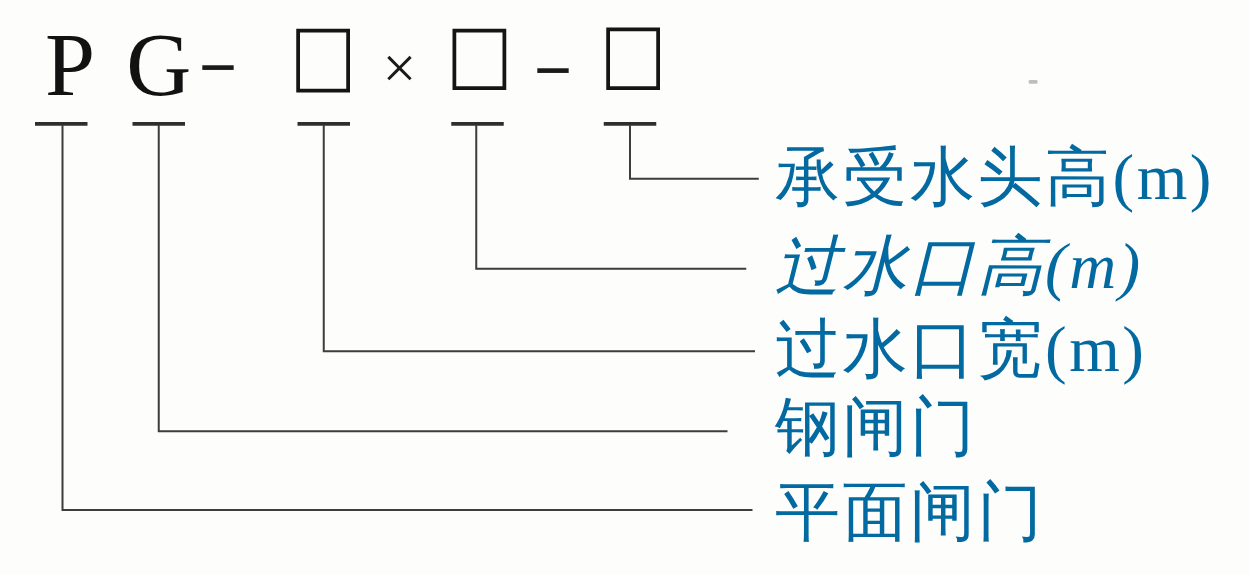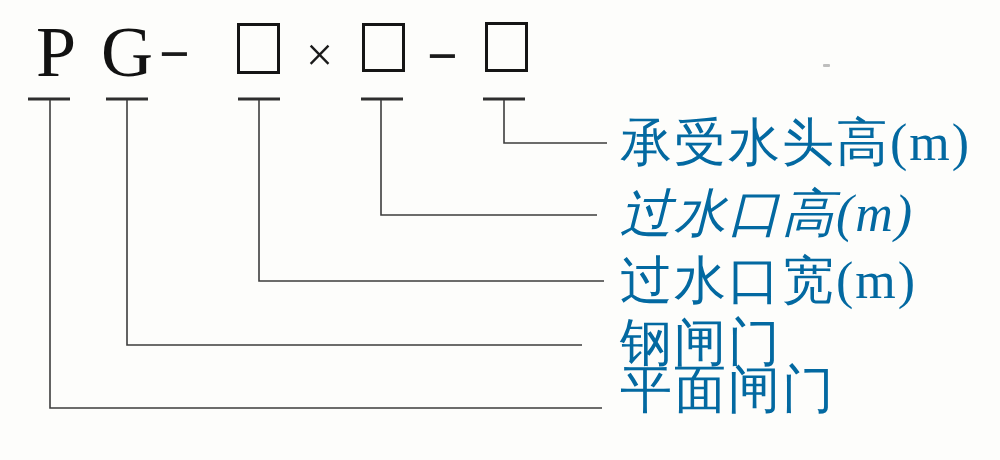--- a/index.html
+++ b/index.html
@@ -83,17 +83,17 @@
   <div class="abs pbox" style="left:237px; top:23px; width:43px; height:51px;"></div>
   <span class="abs mult" style="left:306px; top:31px;">×</span>
   <div class="abs pbox" style="left:362px; top:23px; width:43px; height:49px;"></div>
   <span class="abs sep" style="left:427px; top:29px;">−</span>
   <div class="abs pbox" style="left:485px; top:22px; width:43px; height:50px;"></div>
 
   <div class="abs callout-label" style="left:620px; top:118px;">承受水头高(m)</div>
   <div class="abs callout-label" style="left:620px; top:189px;font-style:italic;">过水口高(m)</div>
   <div class="abs callout-label" style="left:620px; top:256px;">过水口宽(m)</div>
   <div class="abs callout-label" style="left:620px; top:318px;text-align:right;">钢闸门</div>
-  <div class="abs callout-label" style="left:620px; top:365px;">平面闸门</div>
+  <div class="abs callout-label" style="left:620px; top:386px;">平面闸门</div>
 
   <div class="abs artifact" style="left:823px; top:64px;"></div>
 
 </div>
 
 </body></html>

